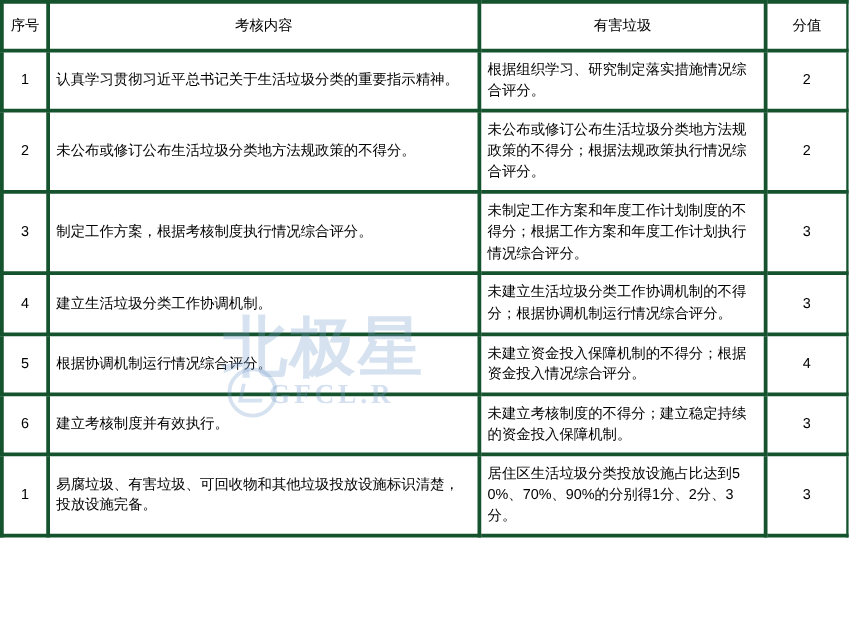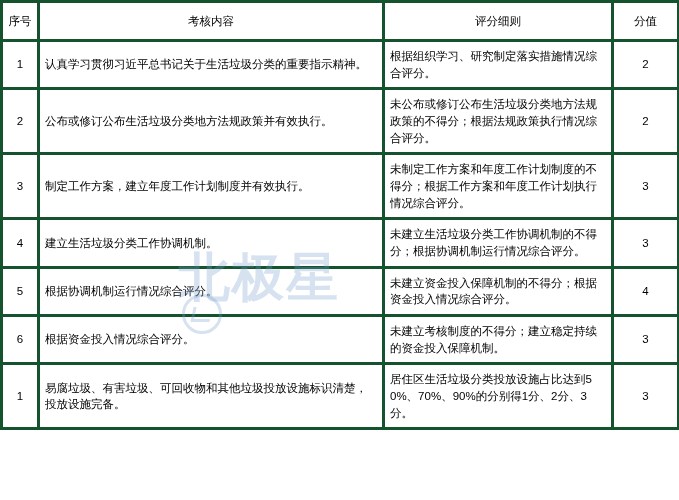--- a/index.html
+++ b/index.html
@@ -126,66 +126,67 @@
   }
 </style>
 </head>
 <body>
 
 <div class="page">
 
   <div class="watermark">
     <div class="wm-circle"></div>
     <div class="wm-text wm-main">北极星</div>
+    <div class="wm-text wm-sub">GFCL.R</div>
   </div>
 
   <table class="grid">
     <colgroup>
       <col class="c-idx">
       <col class="c-content">
       <col class="c-rule">
       <col class="c-score">
     </colgroup>
     <thead>
       <tr>
         <td>序号</td>
         <td>考核内容</td>
-        <td>评分细则</td>
+        <td>有害垃圾</td>
         <td>分值</td>
       </tr>
     </thead>
     <tbody>
 
 
       <tr>
         <td class="idx">1</td>
         <td class="content">
             <span class="cellwrap">认真学习贯彻习近平总书记关于生活垃圾分类的重要指示精神。</span>
           </td>
         <td class="rule">
             <span class="cellwrap">根据组织学习、研究制定落实措施情况综合评分。</span>
           </td>
         <td class="score">2</td>
       </tr>
 
       <tr>
         <td class="idx">2</td>
         <td class="content">
-            <span class="cellwrap">公布或修订公布生活垃圾分类地方法规政策并有效执行。</span>
+            <span class="cellwrap">未公布或修订公布生活垃圾分类地方法规政策的不得分。</span>
           </td>
         <td class="rule">
             <span class="cellwrap">未公布或修订公布生活垃圾分类地方法规政策的不得分；根据法规政策执行情况综合评分。</span>
           </td>
         <td class="score">2</td>
       </tr>
 
       <tr>
         <td class="idx">3</td>
         <td class="content">
-            <span class="cellwrap">制定工作方案，建立年度工作计划制度并有效执行。</span>
+            <span class="cellwrap">制定工作方案，根据考核制度执行情况综合评分。</span>
           </td>
         <td class="rule">
             <span class="cellwrap">未制定工作方案和年度工作计划制度的不得分；根据工作方案和年度工作计划执行情况综合评分。</span>
           </td>
         <td class="score">3</td>
       </tr>
 
       <tr>
         <td class="idx">4</td>
         <td class="content">
@@ -204,21 +205,21 @@
           </td>
         <td class="rule">
             <span class="cellwrap">未建立资金投入保障机制的不得分；根据资金投入情况综合评分。</span>
           </td>
         <td class="score">4</td>
       </tr>
 
       <tr>
         <td class="idx">6</td>
         <td class="content">
-            <span class="cellwrap">根据资金投入情况综合评分。</span>
+            <span class="cellwrap">建立考核制度并有效执行。</span>
           </td>
         <td class="rule">
             <span class="cellwrap">未建立考核制度的不得分；建立稳定持续的资金投入保障机制。</span>
           </td>
         <td class="score">3</td>
       </tr>
 
 
       <tr>
         <td class="idx">1</td>

